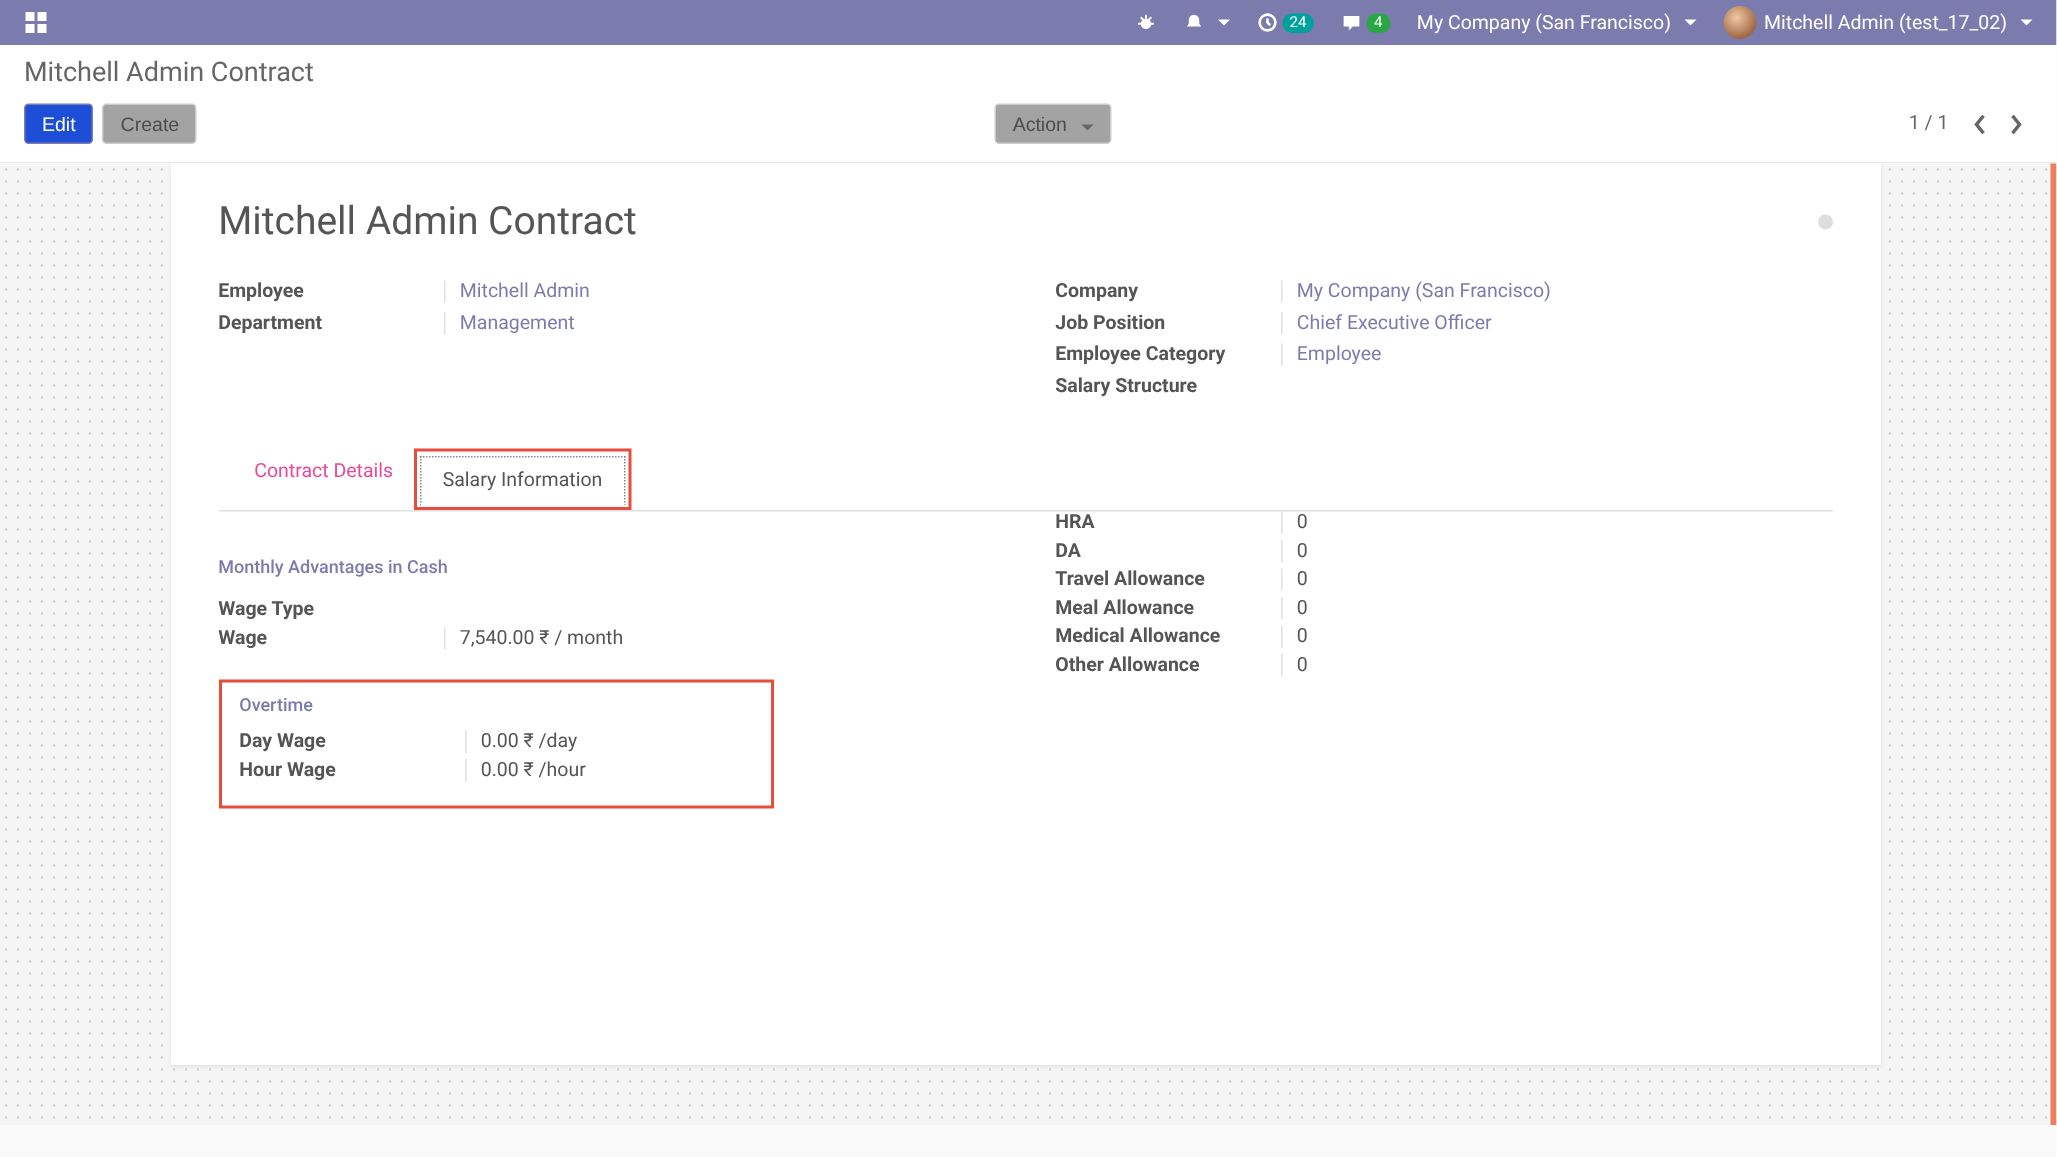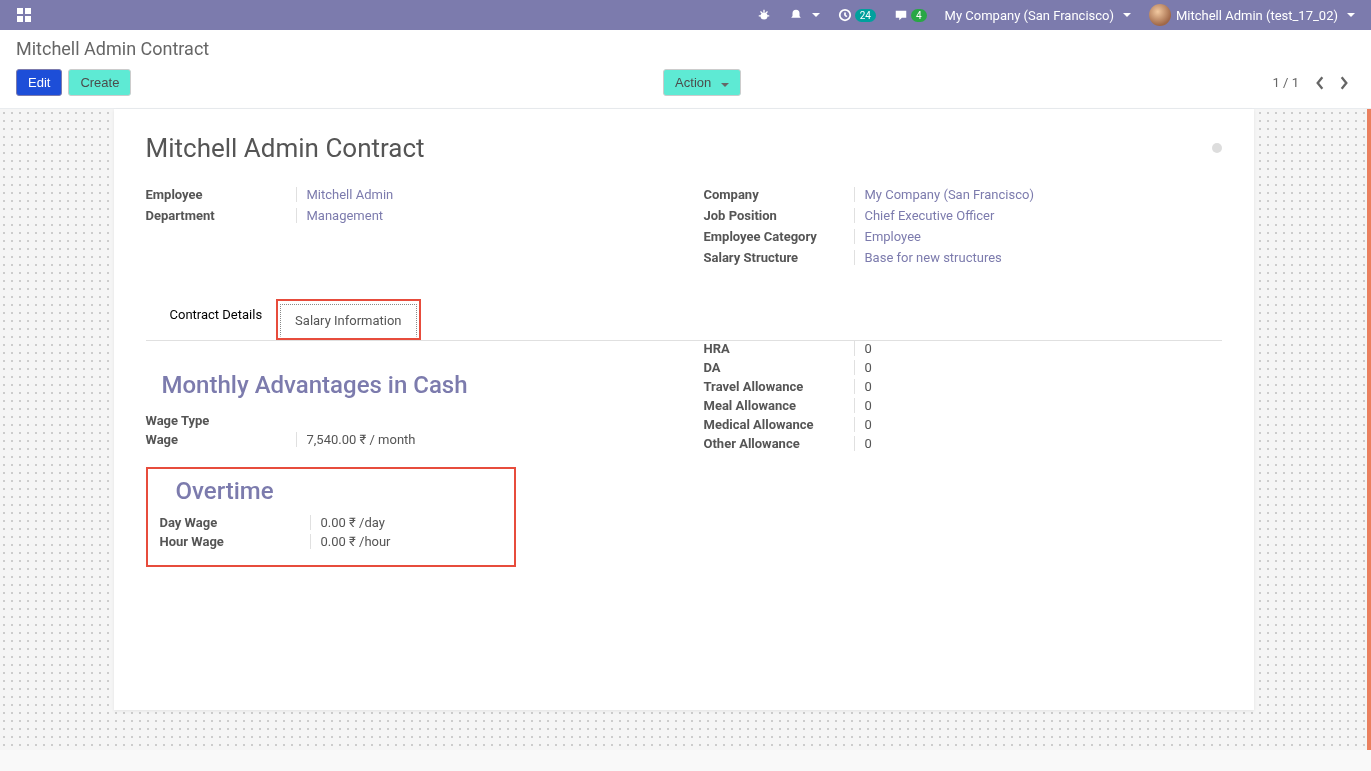--- a/index.html
+++ b/index.html
@@ -13,21 +13,21 @@
   .nav-item { display: inline-flex; align-items: center; gap: 5px; cursor: pointer; color: #fff; }
   .nav-badge { background: #00a09d; color: #fff; border-radius: 8px; font-size: 10px; padding: 1px 5px; margin-left: -2px; }
   .nav-badge.green { background: #28a745; }
   .caret-down { width: 0; height: 0; border-left: 4px solid transparent; border-right: 4px solid transparent; border-top: 4px solid #fff; display: inline-block; margin-left: 4px; }
   .avatar-circle { width: 22px; height: 22px; border-radius: 50%; background: radial-gradient(circle at 40% 35%, #f2c9a0 0%, #a06848 70%); display:inline-block; }
 
   
   .control-panel { background: #fff; border-bottom: 1px solid #e9ecef; padding: 8px 16px 12px; }
   .breadcrumb { font-size: 18px; color: #666; margin-bottom: 10px; }
   .control-row { display: flex; align-items: center; justify-content: space-between; }
-  .btn { display: inline-block; padding: 5px 11px; font-size: 13px; border: 1px solid #ccc; background: #5eead4; border-radius: 3px; cursor: pointer; color: #4c4c4c; }
+  .btn { display: inline-block; padding: 5px 11px; font-size: 13px; border: 1px solid #ccc; background: #a3a3a3; border-radius: 3px; cursor: pointer; color: #4c4c4c; }
   .btn.primary { background: #1d4ed8; border-color: #7c7bad; color: #fff; }
   .btn-group { display: inline-flex; gap: 6px; }
   .action-wrap { margin: 0 auto; }
   .pager { display: flex; align-items: center; gap: 10px; color: #666; }
   .pager-arrows { display: flex; gap: 2px; }
   .pager-arrow { width: 22px; height: 22px; display:flex; align-items:center; justify-content:center; cursor:pointer; color:#666; }
 
   
   .main-area { background-image: radial-gradient(#ccc 1px, transparent 1px); background-size: 8px 8px; background-color: #f5f5f5; padding: 0 0 40px 0; border-right: 4px solid #eb7f5e; min-height: calc(100vh - 130px); display:flex; justify-content:center; }
 
@@ -39,27 +39,27 @@
   .two-col { display: flex; gap: 40px; }
   .col { flex: 1; }
   .field-row { display: flex; margin-bottom: 6px; align-items: baseline; }
   .field-label { width: 150px; font-weight: 700; color: #555; font-size: 13px; flex-shrink:0; }
   .field-value { color: #555; }
   .field-value.link { color: #7c7bad; cursor: pointer; }
   .field-row.bordered .field-value-wrap { border-left: 1px solid #e0e0e0; padding-left: 10px; flex:1; }
 
   
   .tabs-row { margin-top: 28px; border-bottom: 1px solid #e0e0e0; display: flex; gap: 0; padding-left: 10px; }
-  .tab { padding: 8px 14px; color: #000000; cursor: pointer; font-size: 13px; }
+  .tab { padding: 8px 14px; color: #ec4899; cursor: pointer; font-size: 13px; }
   .tab.active { border: 1px dotted #888; border-bottom: 1px solid #fff; color: #555; position: relative; top: 1px; background:#fff; }
   .tab-highlight-red { border: 2px solid #e74c3c; padding: 2px; display:inline-block; }
   .tab-highlight-red .tab { margin:0; }
 
   
-  .section-title { color: #7c7bad; font-size: 24px; font-weight: 500; margin: 30px 16px 14px; }
+  .section-title { color: #7c7bad; font-size: 12px; font-weight: 500; margin: 30px 0 14px; }
 
   
   .overtime-box { border: 2px solid #e74c3c; padding: 8px 12px 12px; margin-top: 20px; width: 370px; }
   .overtime-box .section-title { margin-top: 0; margin-bottom: 10px; }
 
   .data-table .field-label { width: 150px; }
   .data-table .field-row { margin-bottom: 4px; }
   .data-table .field-value-wrap { border-left: 1px solid #e0e0e0; padding-left: 10px; }
 
   svg { display:block; }
@@ -178,21 +178,20 @@
         <div class="field-row bordered">
           <div class="field-label">Job Position</div>
           <div class="field-value-wrap"><span class="field-value link">Chief Executive Officer</span></div>
         </div>
         <div class="field-row bordered">
           <div class="field-label">Employee Category</div>
           <div class="field-value-wrap"><span class="field-value link">Employee</span></div>
         </div>
         <div class="field-row bordered">
           <div class="field-label">Salary Structure</div>
-          <div class="field-value-wrap"><span class="field-value link">Base for new structures</span></div>
         </div>
       </div>
     </div>
 
     <div class="tabs-row">
       <div class="tab">Contract Details</div>
       <span class="tab-highlight-red">
         <div class="tab active">Salary Information</div>
       </span>
     </div>

